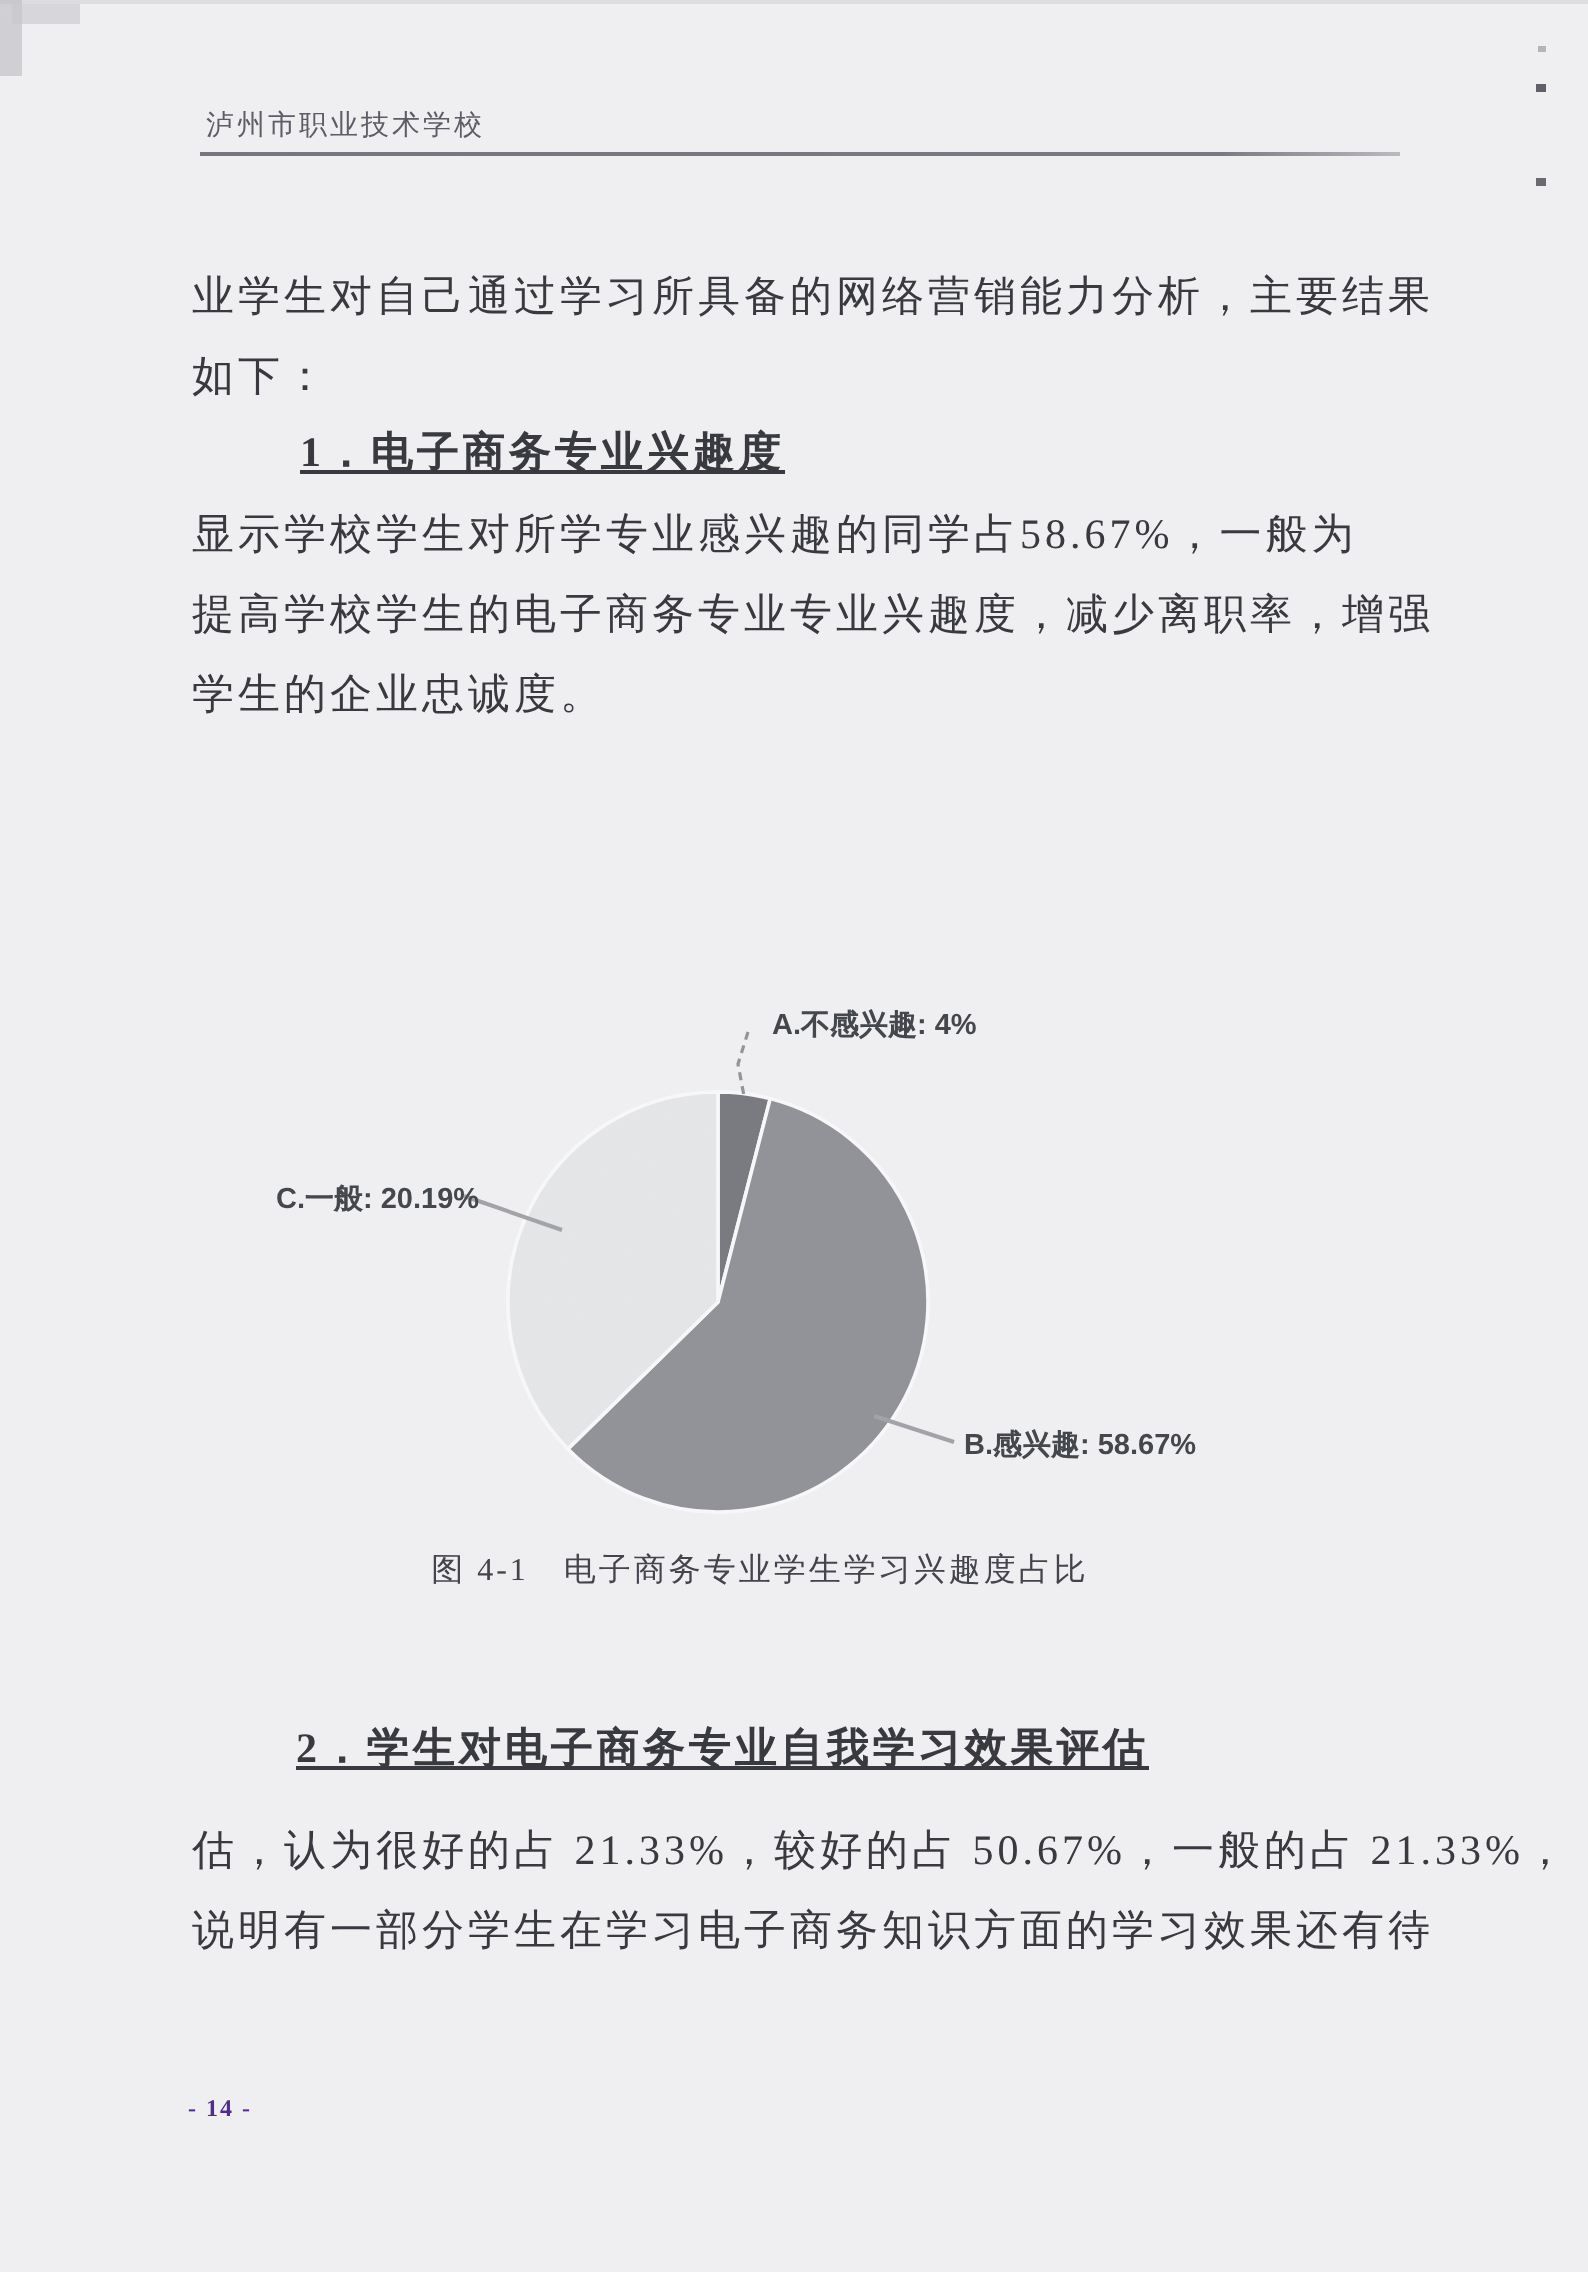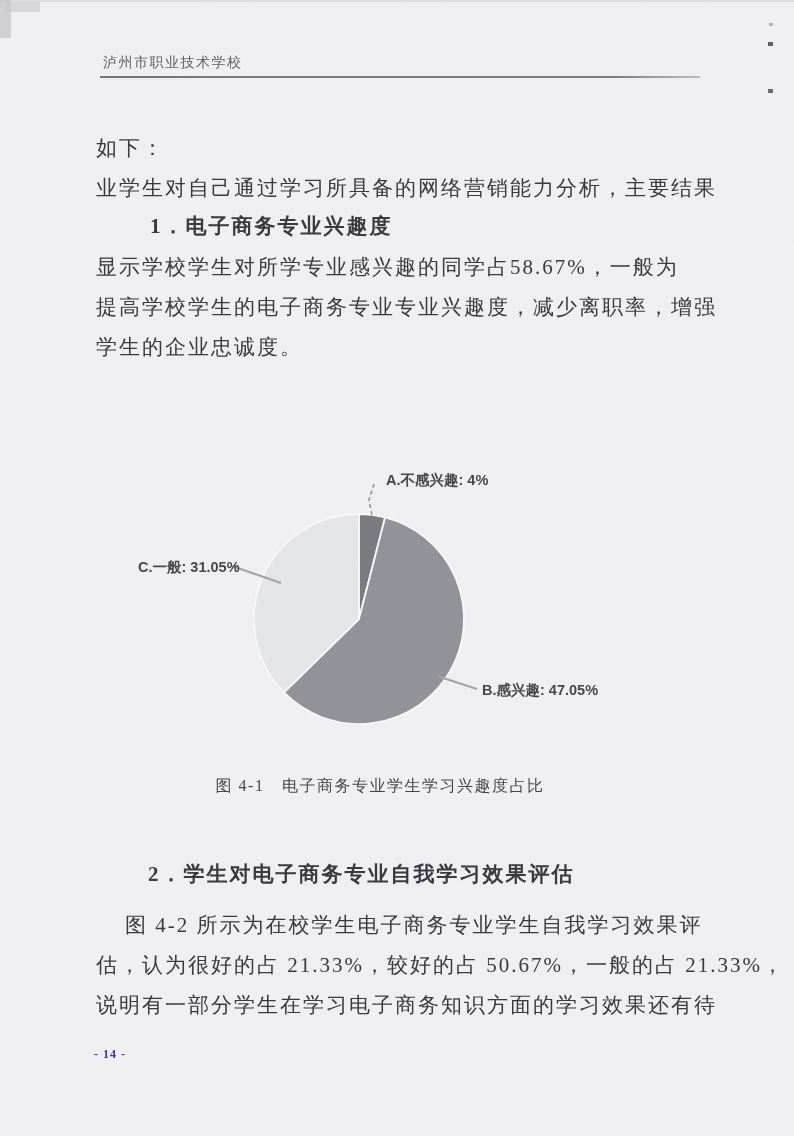--- a/index.html
+++ b/index.html
@@ -17,21 +17,21 @@
   .header-rule{
     left:100px;top:76px;width:600px;height:2px;
     background:linear-gradient(to right,#6f6f7a 0%,#74747e 85%,#b9b9c0 100%);
   }
   
   .txt{
     font-size:21px;line-height:40px;letter-spacing:2px;color:#2e2e36;
     font-family:"Liberation Serif",serif;white-space:nowrap;
   }
   .txt .line{height:40px;}
-  .bold{font-weight:bold;}
+  .bold{font-weight:bold;text-decoration:underline;}
   .indent2{text-indent:52px;}
   .indent1{text-indent:29px;}
   
   .pielabel{
     font-family:"Liberation Sans",sans-serif;font-weight:bold;
     font-size:14.5px;color:#3a3d43;white-space:nowrap;letter-spacing:0;
   }
   .caption{
     left:10px;top:766px;width:740px;text-align:center;
     font-size:16px;letter-spacing:1.5px;color:#3a3a44;line-height:40px;
@@ -48,57 +48,56 @@
   .edge-corner2{left:6px;top:2px;width:34px;height:10px;background:#c8c8cd;opacity:.6;}
   .speck{background:#3e3e46;}
 </style>
 </head>
 <body>
 
 <div class="abs header-title">泸州市职业技术学校</div>
 <div class="abs header-rule"></div>
 
 <div class="abs txt" style="left:96px;top:128px;">
+  <div class="line">业学生对自己通过学习所具备的网络营销能力分析，主要结果</div>
   <div class="line">如下：</div>
-  <div class="line">业学生对自己通过学习所具备的网络营销能力分析，主要结果</div>
 </div>
 
 <div class="abs txt bold" style="left:150px;top:206px;">1．电子商务专业兴趣度</div>
 
 <div class="abs txt" style="left:96px;top:247px;">
   <div class="line">显示学校学生对所学专业感兴趣的同学占58.67%，一般为</div>
   <div class="line">提高学校学生的电子商务专业专业兴趣度，减少离职率，增强</div>
   <div class="line">学生的企业忠诚度。</div>
 </div>
 
-<div class="abs" style="left:0;top:452px;width:646px;height:300px;">
+<div class="abs" style="left:0;top:484px;width:646px;height:300px;">
 
   <svg id="pie-svg" style="position:absolute;left:244px;top:52px;" width="230" height="230" viewBox="0 0 230 230">
       <path d="M 115 115 L 115.00 10.00 A 105 105 0 0 1 141.11 13.30 Z" fill="#73767b" stroke="#fcfcfd" stroke-width="1.8"></path>
       <path d="M 115 115 L 141.11 13.30 A 105 105 0 1 1 39.96 188.45 Z" fill="#8e9095" stroke="#fcfcfd" stroke-width="1.8"></path>
       <path d="M 115 115 L 39.96 188.45 A 105 105 0 0 1 115.00 10.00 Z" fill="#e7e8ea" stroke="#fcfcfd" stroke-width="1.8"></path>
     </svg>
 
   <svg style="position:absolute;left:0;top:0;" width="794" height="300" viewBox="0 0 794 300">
     <path d="M 374 32 L 369 48 L 372 64" fill="none" stroke="#8e9198" stroke-width="1.6" stroke-dasharray="4 3"></path>
     <path d="M 232 114 L 281 131" fill="none" stroke="#a0a0a7" stroke-width="2"></path>
     <path d="M 437 224 L 477 237" fill="none" stroke="#a0a0a7" stroke-width="2"></path>
   </svg>
 
   <div class="abs pielabel" style="left:386px;top:19px;">A.不感兴趣: 4%</div>
-  <div class="abs pielabel" style="left:138px;top:106px;">C.一般: 31.05%</div>
-  <div class="abs pielabel" style="left:482px;top:229px;">B.感兴趣: 47.05%</div>
+  <div class="abs pielabel" style="left:138px;top:106px;">C.一般: 20.19%</div>
+  <div class="abs pielabel" style="left:482px;top:229px;">B.感兴趣: 58.67%</div>
 </div>
 
 <div class="abs caption">图 4-1　电子商务专业学生学习兴趣度占比</div>
 
 <div class="abs txt bold" style="left:148px;top:854px;">2．学生对电子商务专业自我学习效果评估</div>
 
 <div class="abs txt" style="left:96px;top:905px;">
-  <div class="line indent1">图 4-2 所示为在校学生电子商务专业学生自我学习效果评</div>
   <div class="line">估，认为很好的占 21.33%，较好的占 50.67%，一般的占 21.33%，</div>
   <div class="line">说明有一部分学生在学习电子商务知识方面的学习效果还有待</div>
 </div>
 
 <div class="abs page-number">- 14 -</div>
 
 <div class="abs edge-top"></div>
 <div class="abs edge-corner"></div>
 <div class="abs edge-corner2"></div>
 <div class="abs speck" style="left:769px;top:23px;width:4px;height:3px;opacity:.35;"></div>

